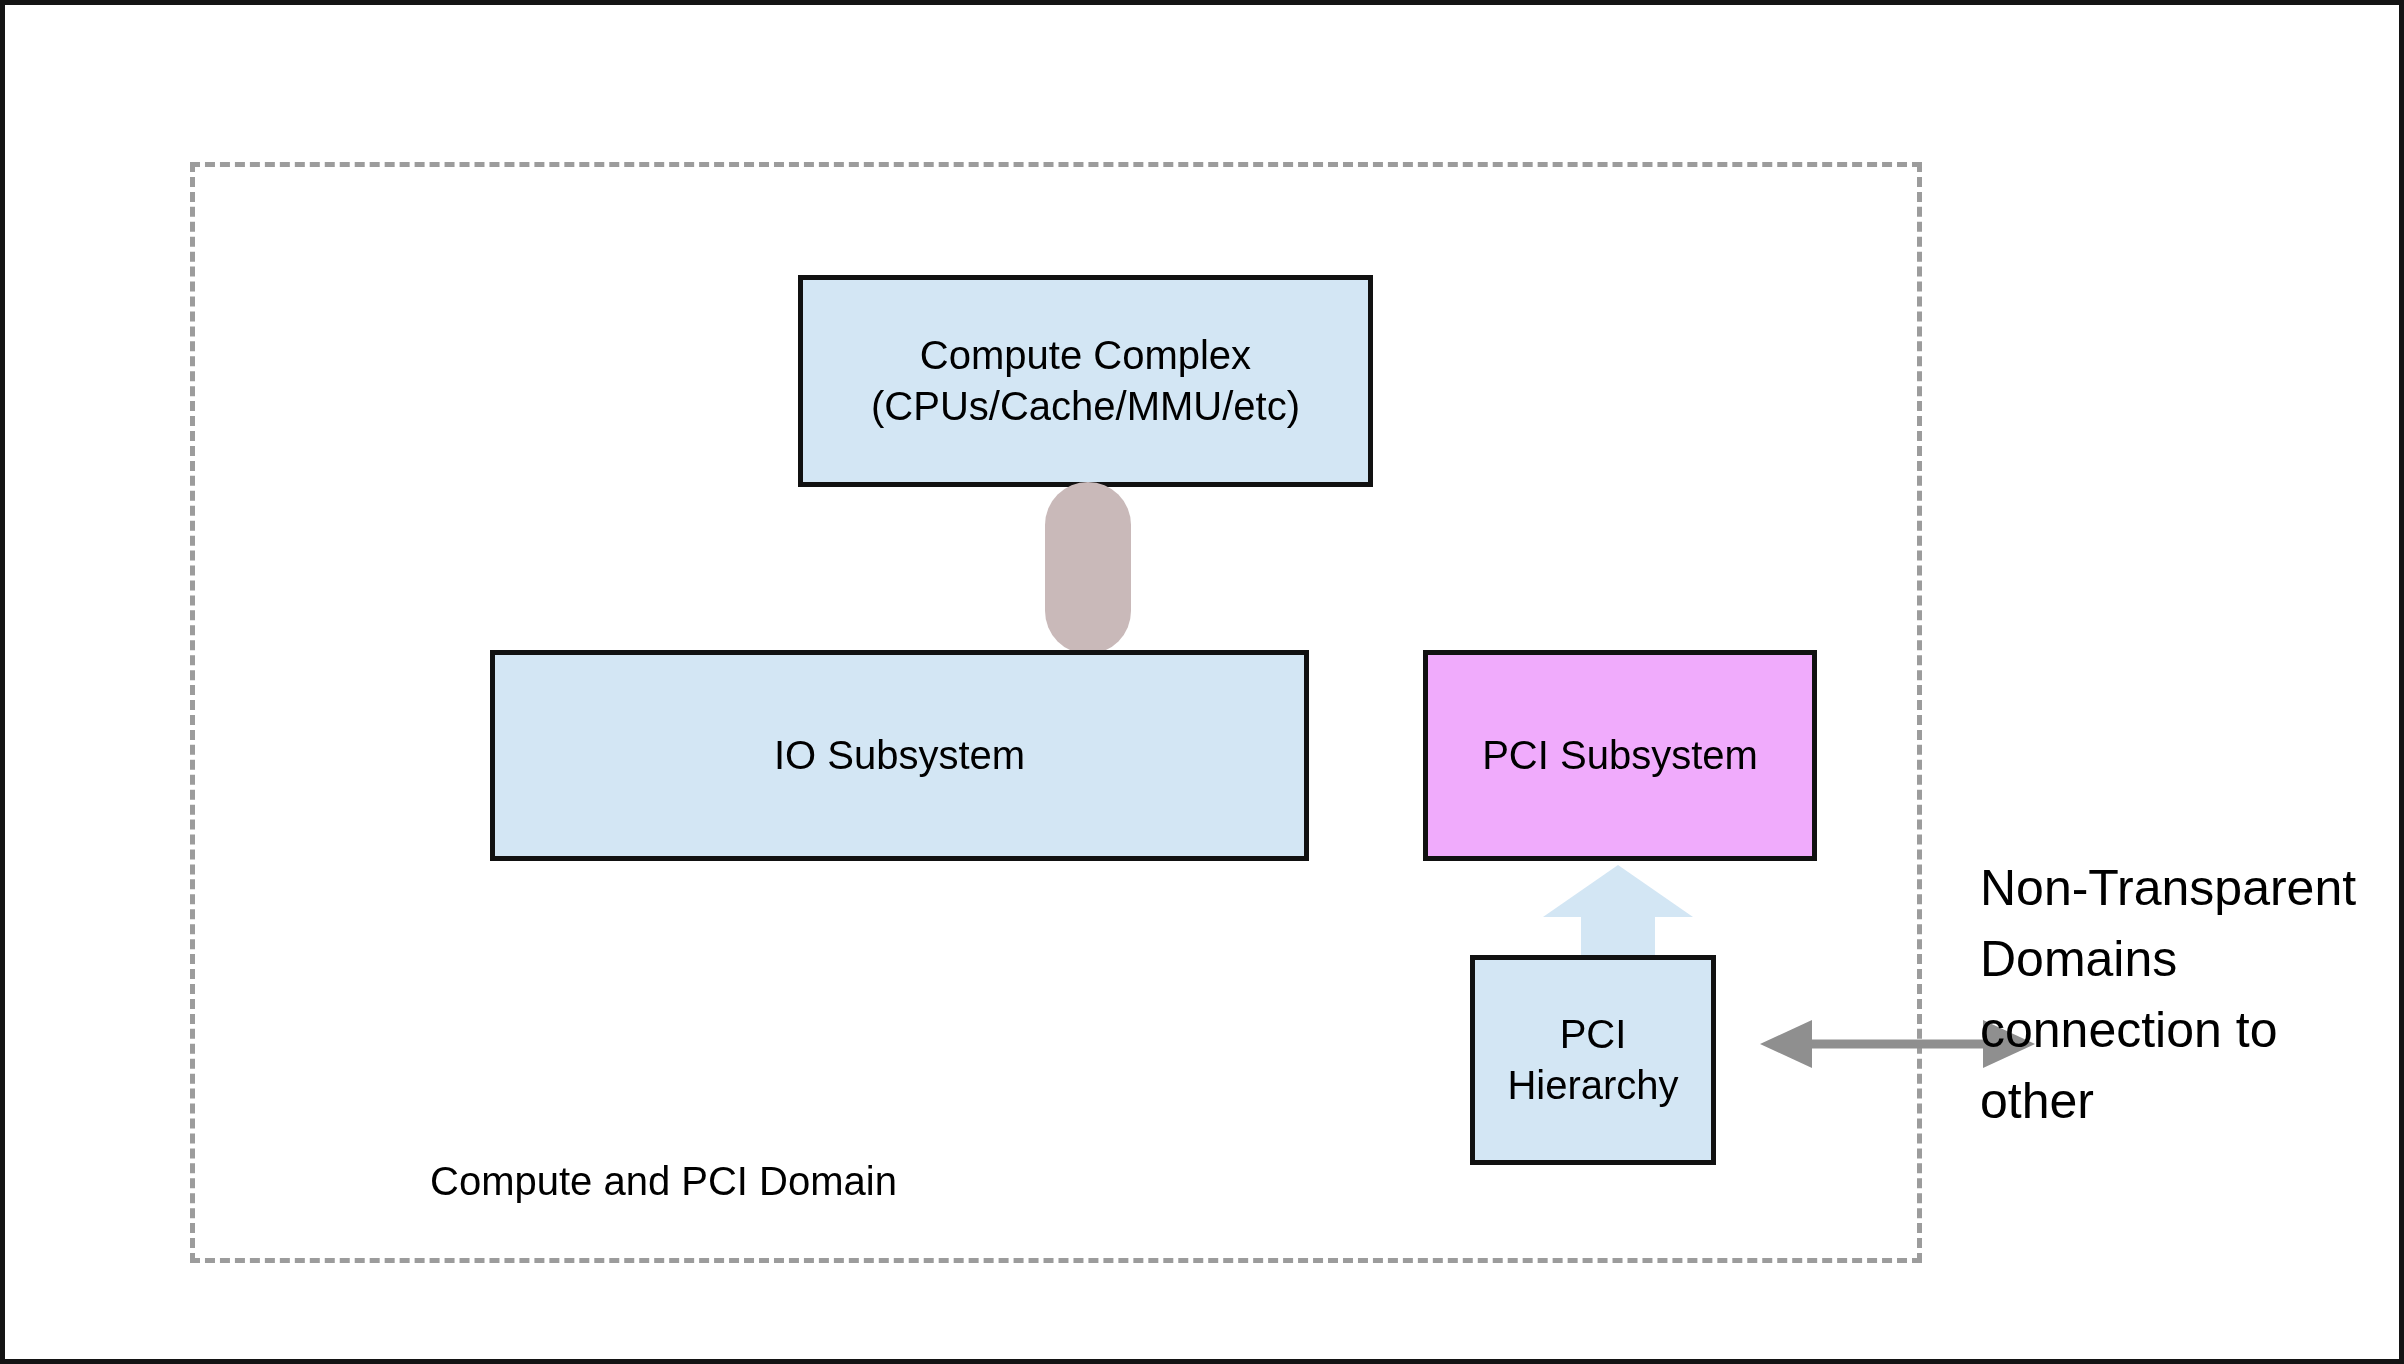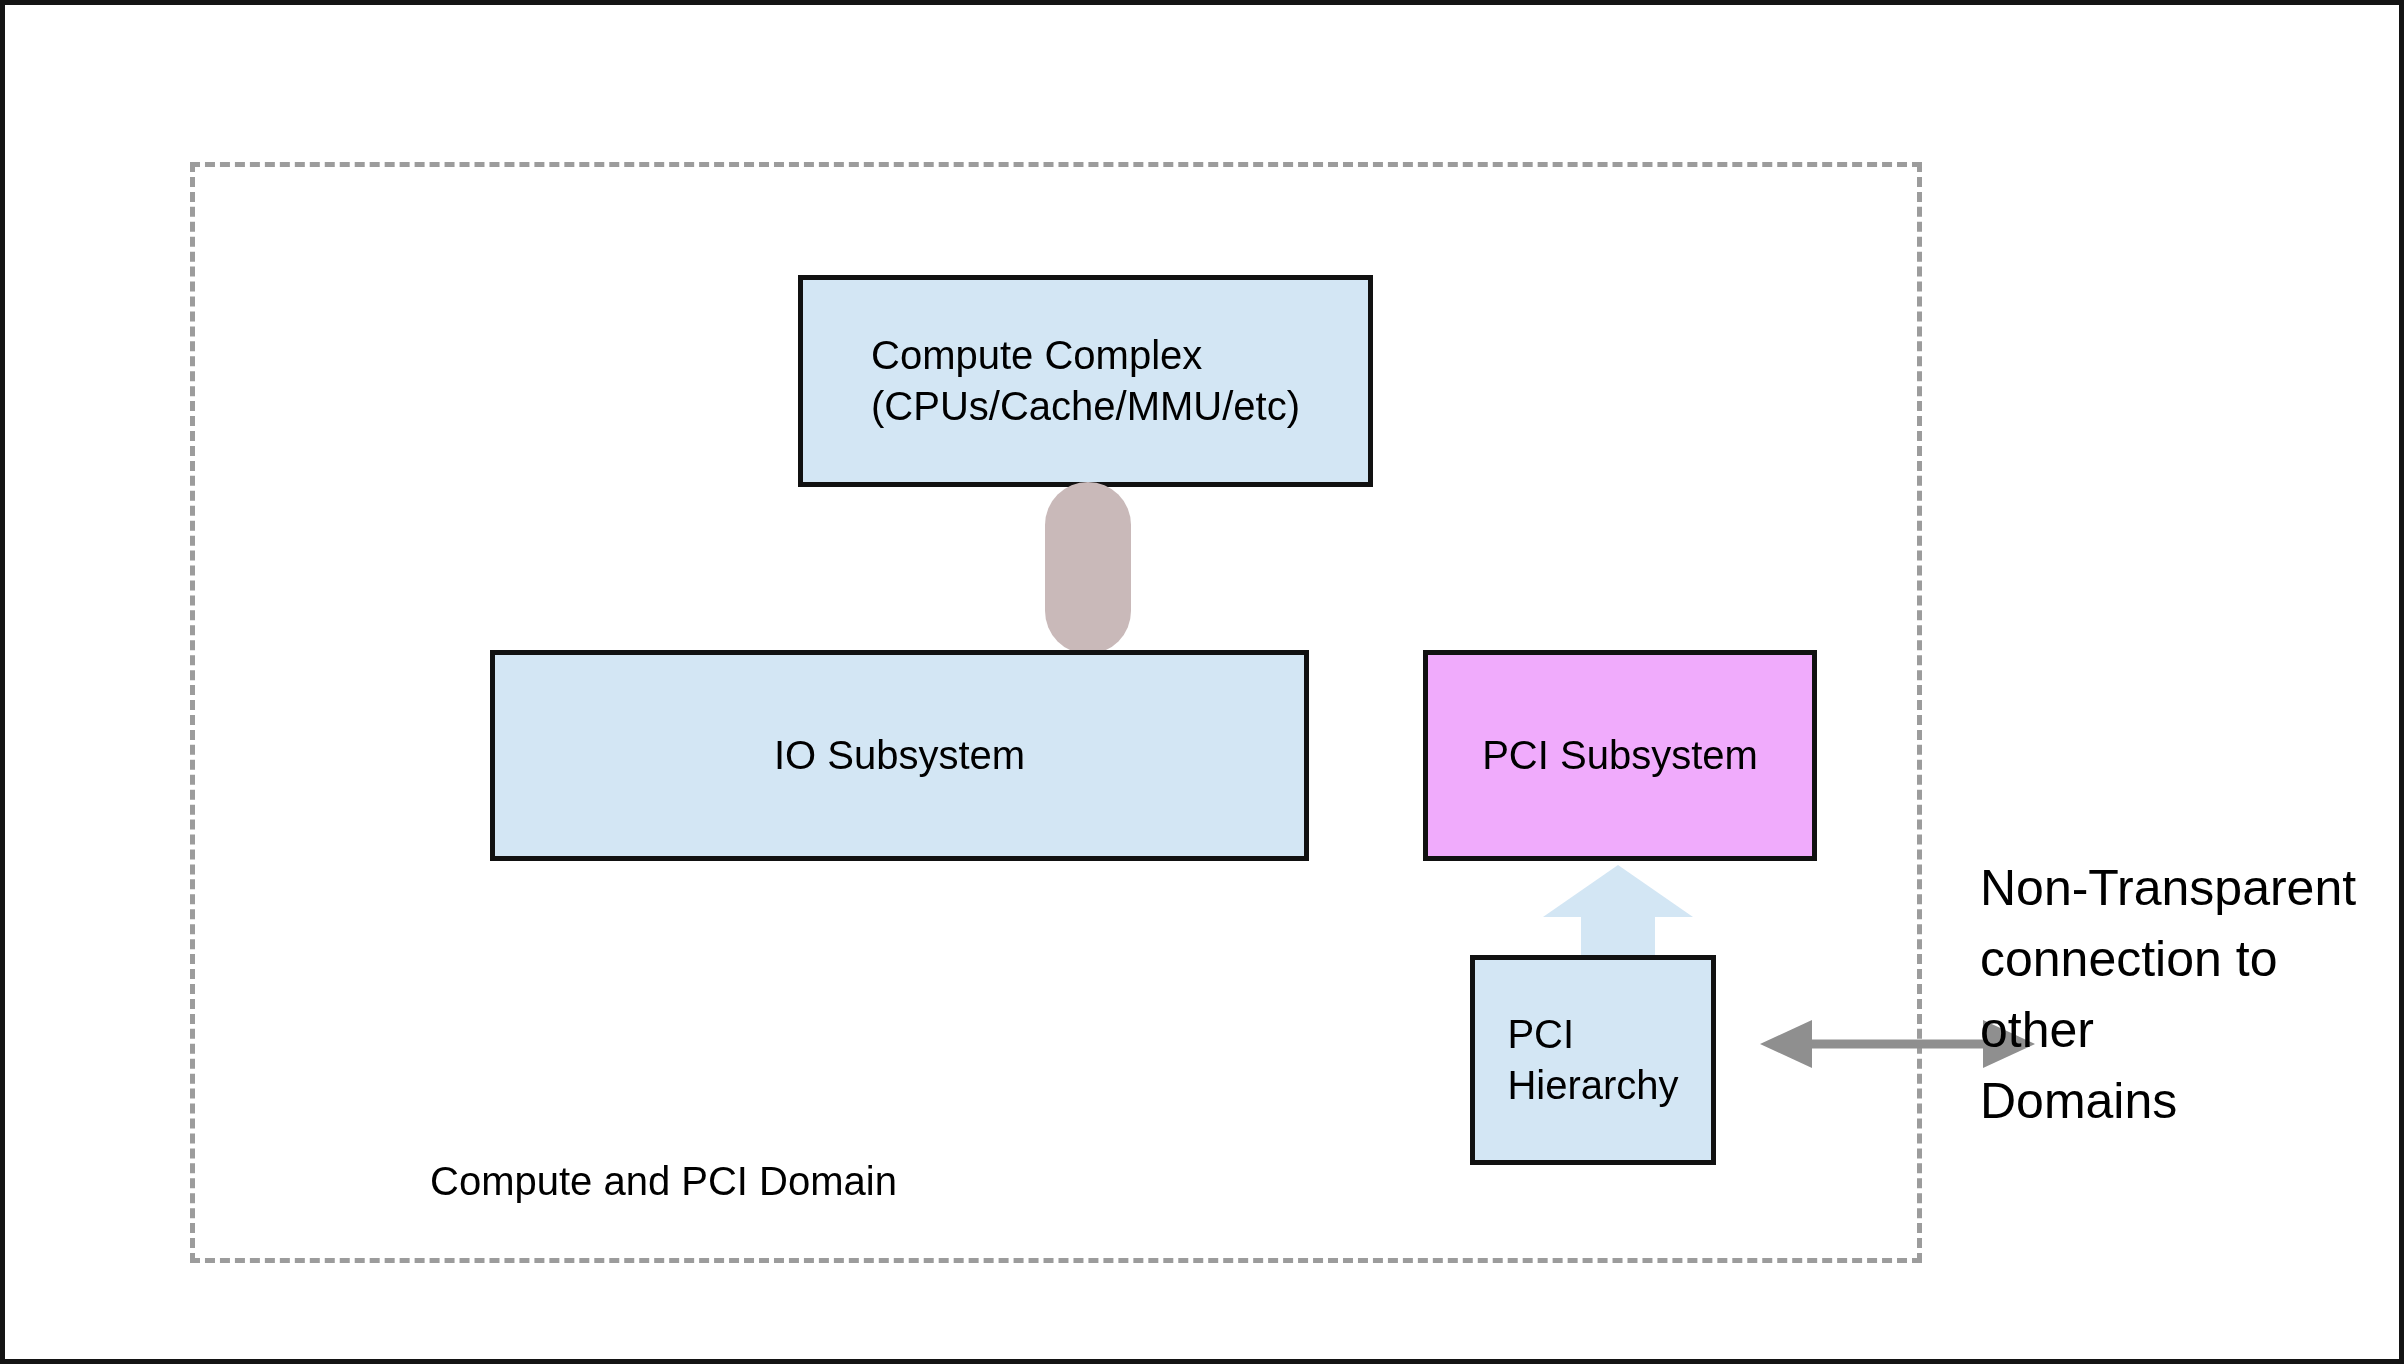--- a/index.html
+++ b/index.html
@@ -39,21 +39,21 @@
     color: #000000;
   }
   
   .node {
     position: absolute;
     box-sizing: border-box;
     border: 5px solid #111111;
     display: flex;
     align-items: center;
     justify-content: center;
-    text-align: left;
+    text-align: center;
     font-size: 40px;
     line-height: 1.28;
     color: #000000;
   }
   #compute-complex {
     left: 793px;
     top: 270px;
     width: 575px;
     height: 212px;
     background: #d3e6f4;
@@ -158,17 +158,17 @@
   <div id="nt-link-arrow">
     <svg viewBox="0 0 275 58" width="275" height="58" preserveAspectRatio="none" aria-hidden="true">
       <line x1="45" y1="29" x2="230" y2="29" stroke="#8f8f8f" stroke-width="9"></line>
       <polygon points="0,29 52,5 52,53" fill="#8f8f8f"></polygon>
       <polygon points="275,29 223,5 223,53" fill="#8f8f8f"></polygon>
     </svg>
   </div>
 
   <div class="callout">
     <span class="box-label">Non-Transparent</span>
+    <span class="box-label">Domains</span>
     <span class="box-label">connection to other</span>
-    <span class="box-label">Domains</span>
   </div>
 
 </div>
 
 </body></html>

